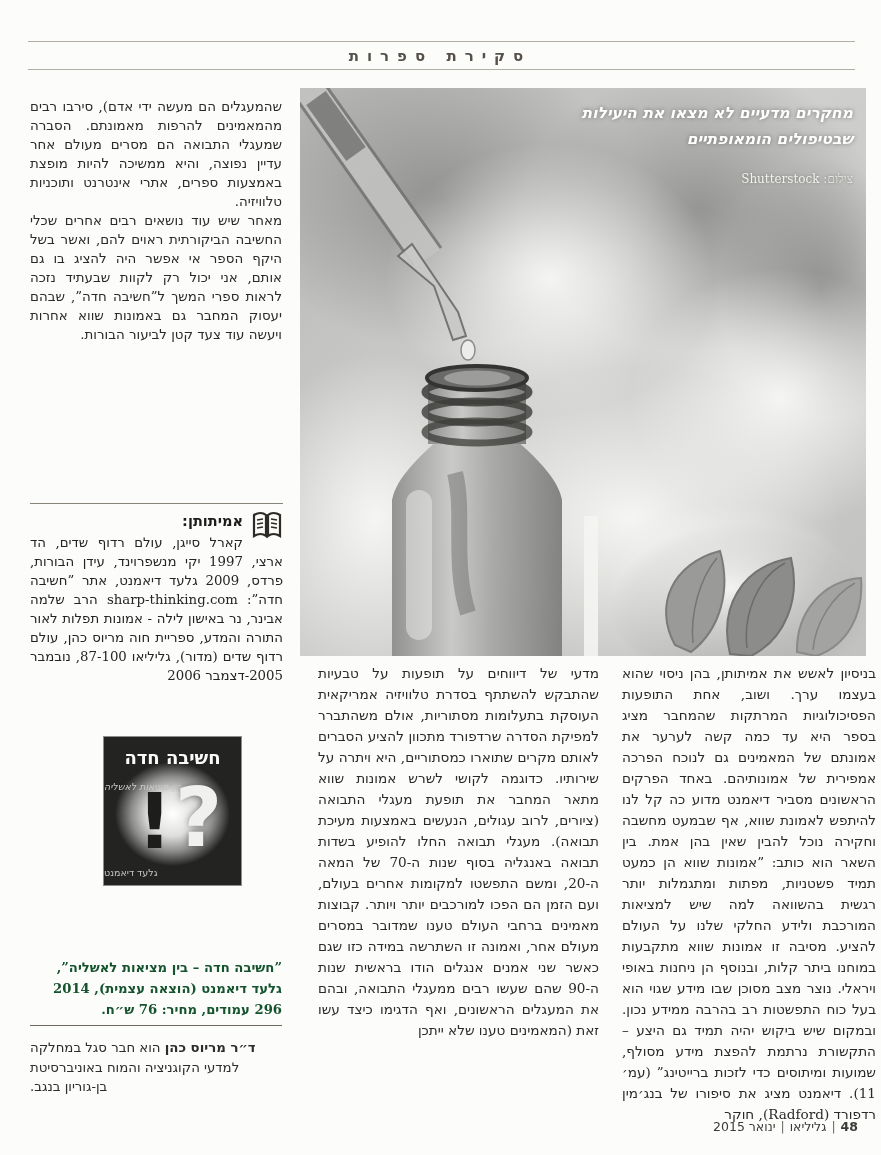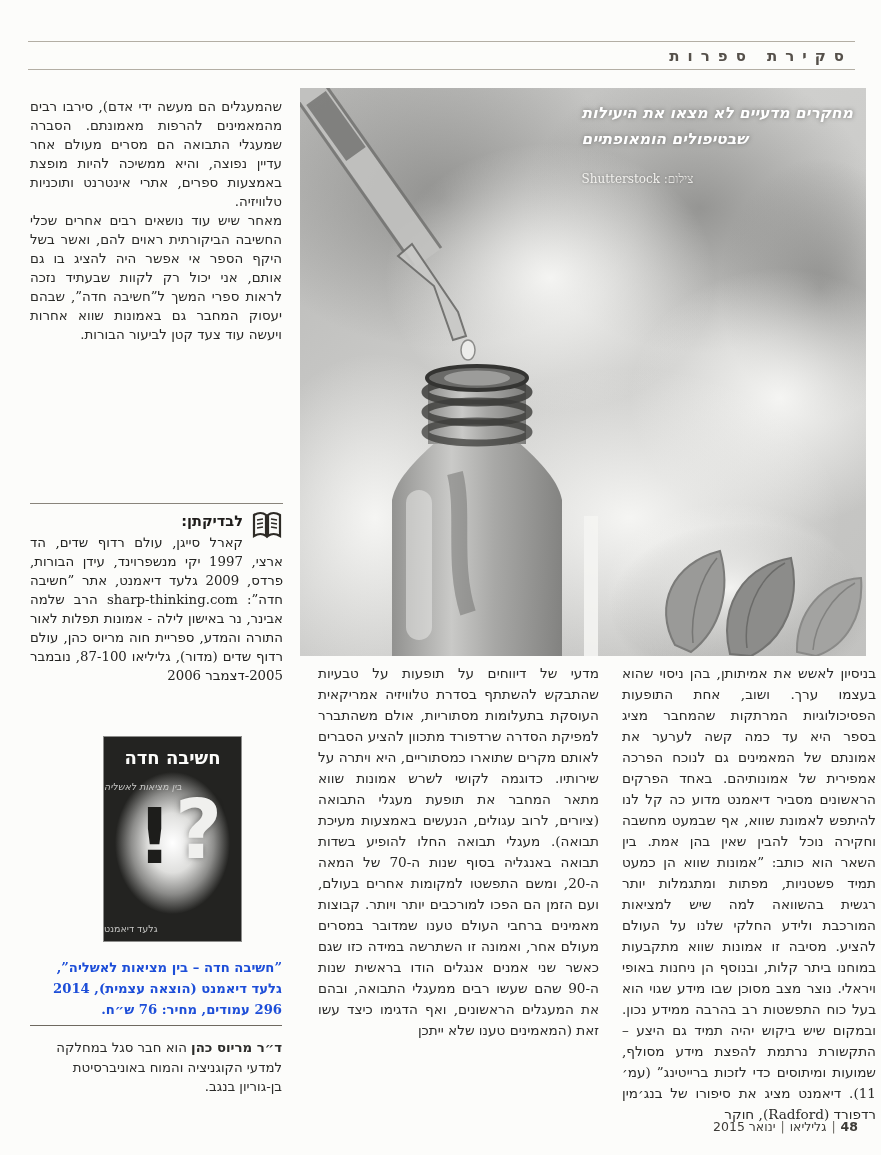--- a/index.html
+++ b/index.html
@@ -5,31 +5,31 @@
   html,body{margin:0;padding:0;background:#d8d8d6;}
   .page{
     position:relative;width:881px;height:1155px;margin:0 auto;
     background:#fcfcfa;overflow:hidden;
     font-family:"DejaVu Serif","DejaVu Sans",serif;color:#2a2a28;
   }
   
   .header-band{
     position:absolute;left:28px;right:26px;top:41px;height:27px;
     border-top:1px solid #b3aea4;border-bottom:1px solid #b3aea4;
-    direction:rtl;display:flex;align-items:center;justify-content:flex-start;
+    direction:rtl;display:flex;align-items:center;justify-content:center;
   }
   .header-title{
     font-size:15px;font-weight:bold;letter-spacing:8px;color:#55504a;
     padding-right:3px;
   }
   
   .photo{position:absolute;left:300px;top:88px;width:566px;height:568px;}
   .photo svg{display:block;width:100%;height:100%;}
   .photo-caption{
-    position:absolute;top:12px;right:13px;direction:rtl;text-align:left;
+    position:absolute;top:12px;right:13px;direction:rtl;text-align:right;
     font-family:"DejaVu Sans",sans-serif;
   }
   .photo-caption .cap-line{
     font-size:15.5px;font-weight:bold;font-style:italic;line-height:26px;
     color:#ffffff;text-shadow:0 0 4px rgba(110,110,108,.9);
   }
   .photo-credit{
     margin-top:20px;font-size:12px;color:#f2f1ee;
     text-shadow:0 0 3px rgba(110,110,108,.8);
     font-family:"DejaVu Serif",serif;
@@ -49,21 +49,21 @@
   .book-icon{float:right;margin:0 0 2px 8px;width:32px;height:29px;}
   .further-title{
     font-family:"DejaVu Sans",sans-serif;font-weight:bold;font-size:14.5px;
     color:#1e1c1a;line-height:20px;
   }
   .further-text{
     margin:2px 0 0 0;font-size:13.3px;line-height:19px;text-align:justify;color:#242422;
   }
   
   .cover{
-    position:absolute;left:104px;top:737px;width:137px;height:204px;
+    position:absolute;left:104px;top:737px;width:137px;height:148px;
     background:#232321;box-shadow:0 0 0 1px #8d8d8b;overflow:hidden;
   }
   .cover-glow{
     position:absolute;left:8%;right:8%;top:17%;bottom:13%;
     background:radial-gradient(closest-side,#ffffff 0%,#dfdfdd 42%,#8c8c8a 72%,rgba(35,35,33,0) 100%);
   }
   .cover-title{
     position:relative;margin-top:10px;text-align:center;color:#fbfbf9;
     font-family:"DejaVu Sans",sans-serif;font-weight:bold;font-size:18px;direction:rtl;
   }
@@ -75,25 +75,25 @@
   .cover-bang{left:37%;top:27%;font-size:76px;color:#1d1d1b;transform:translateX(-50%);}
   .cover-q{left:69%;top:22%;font-size:82px;color:#f0f0ee;transform:translateX(-50%);
     text-shadow:0 0 6px rgba(50,50,48,.55);}
   .cover-author{
     position:absolute;bottom:7px;left:0;width:100%;text-align:left;color:#c6c6c4;
     font-family:"DejaVu Sans",sans-serif;font-size:9.5px;direction:rtl;
   }
   
   .cover-caption{
     position:absolute;left:30px;top:957px;width:252px;direction:rtl;text-align:right;
-    font-weight:bold;font-size:13.2px;line-height:21px;color:#1d4ed8;
+    font-weight:bold;font-size:13.2px;line-height:21px;color:#14532d;
   }
   .bio-rule{position:absolute;left:30px;top:1025px;width:252px;border-top:1.5px solid #6e695f;}
   .bio{
-    position:absolute;left:30px;top:1038px;width:252px;direction:rtl;text-align:right;
+    position:absolute;left:30px;top:1038px;width:252px;direction:rtl;text-align:left;
     font-size:13.3px;line-height:19.5px;color:#2c2c2a;
   }
   .bio .bio-name{font-weight:bold;}
   
   .footer{
     position:absolute;right:23px;top:1119px;direction:rtl;
     font-family:"DejaVu Sans",sans-serif;font-size:12.5px;color:#3c3a36;
   }
   .footer .pg{font-weight:bold;}
   .footer .sep{margin:0 5px;color:#6b6862;font-weight:normal;}
@@ -191,21 +191,21 @@
 
   <div class="further">
     <span class="book-icon">
       <svg viewBox="0 0 32 29" width="32" height="29">
         <path d="M3,4 C7,1.5 12,1.5 15,4 L15,25 C12,22.5 7,22.5 3,25 Z" fill="#fbfbf9" stroke="#2e2b26" stroke-width="2.2"></path>
         <path d="M29,4 C25,1.5 20,1.5 17,4 L17,25 C20,22.5 25,22.5 29,25 Z" fill="#fbfbf9" stroke="#2e2b26" stroke-width="2.2"></path>
         <path d="M6,9 L12,8 M6,13 L12,12 M6,17 L12,16" stroke="#2e2b26" stroke-width="1.6" fill="none"></path>
         <path d="M26,9 L20,8 M26,13 L20,12 M26,17 L20,16" stroke="#2e2b26" stroke-width="1.6" fill="none"></path>
       </svg>
     </span>
-    <div class="further-title">לבדיקתן:</div>
+    <div class="further-title">אמיתותן:</div>
     <p class="further-text">קארל סייגן, עולם רדוף שדים, הד ארצי, 1997 יקי מנשפרוינד, עידן הבורות, פרדס, 2009 גלעד דיאמנט, אתר ”חשיבה חדה”: sharp-thinking.com הרב שלמה אבינר, נר באישון לילה - אמונות תפלות לאור התורה והמדע, ספריית חוה מריוס כהן, עולם רדוף שדים (מדור), גליליאו 87-100, נובמבר 2005-דצמבר 2006</p>
   </div>
 
   <div class="cover">
     <div class="cover-glow"></div>
     <div class="cover-title">חשיבה חדה</div>
     <div class="cover-sub">בין מציאות לאשליה</div>
     <div class="cover-glyph cover-bang">!</div>
     <div class="cover-glyph cover-q">?</div>
     <div class="cover-author">גלעד דיאמנט</div>

